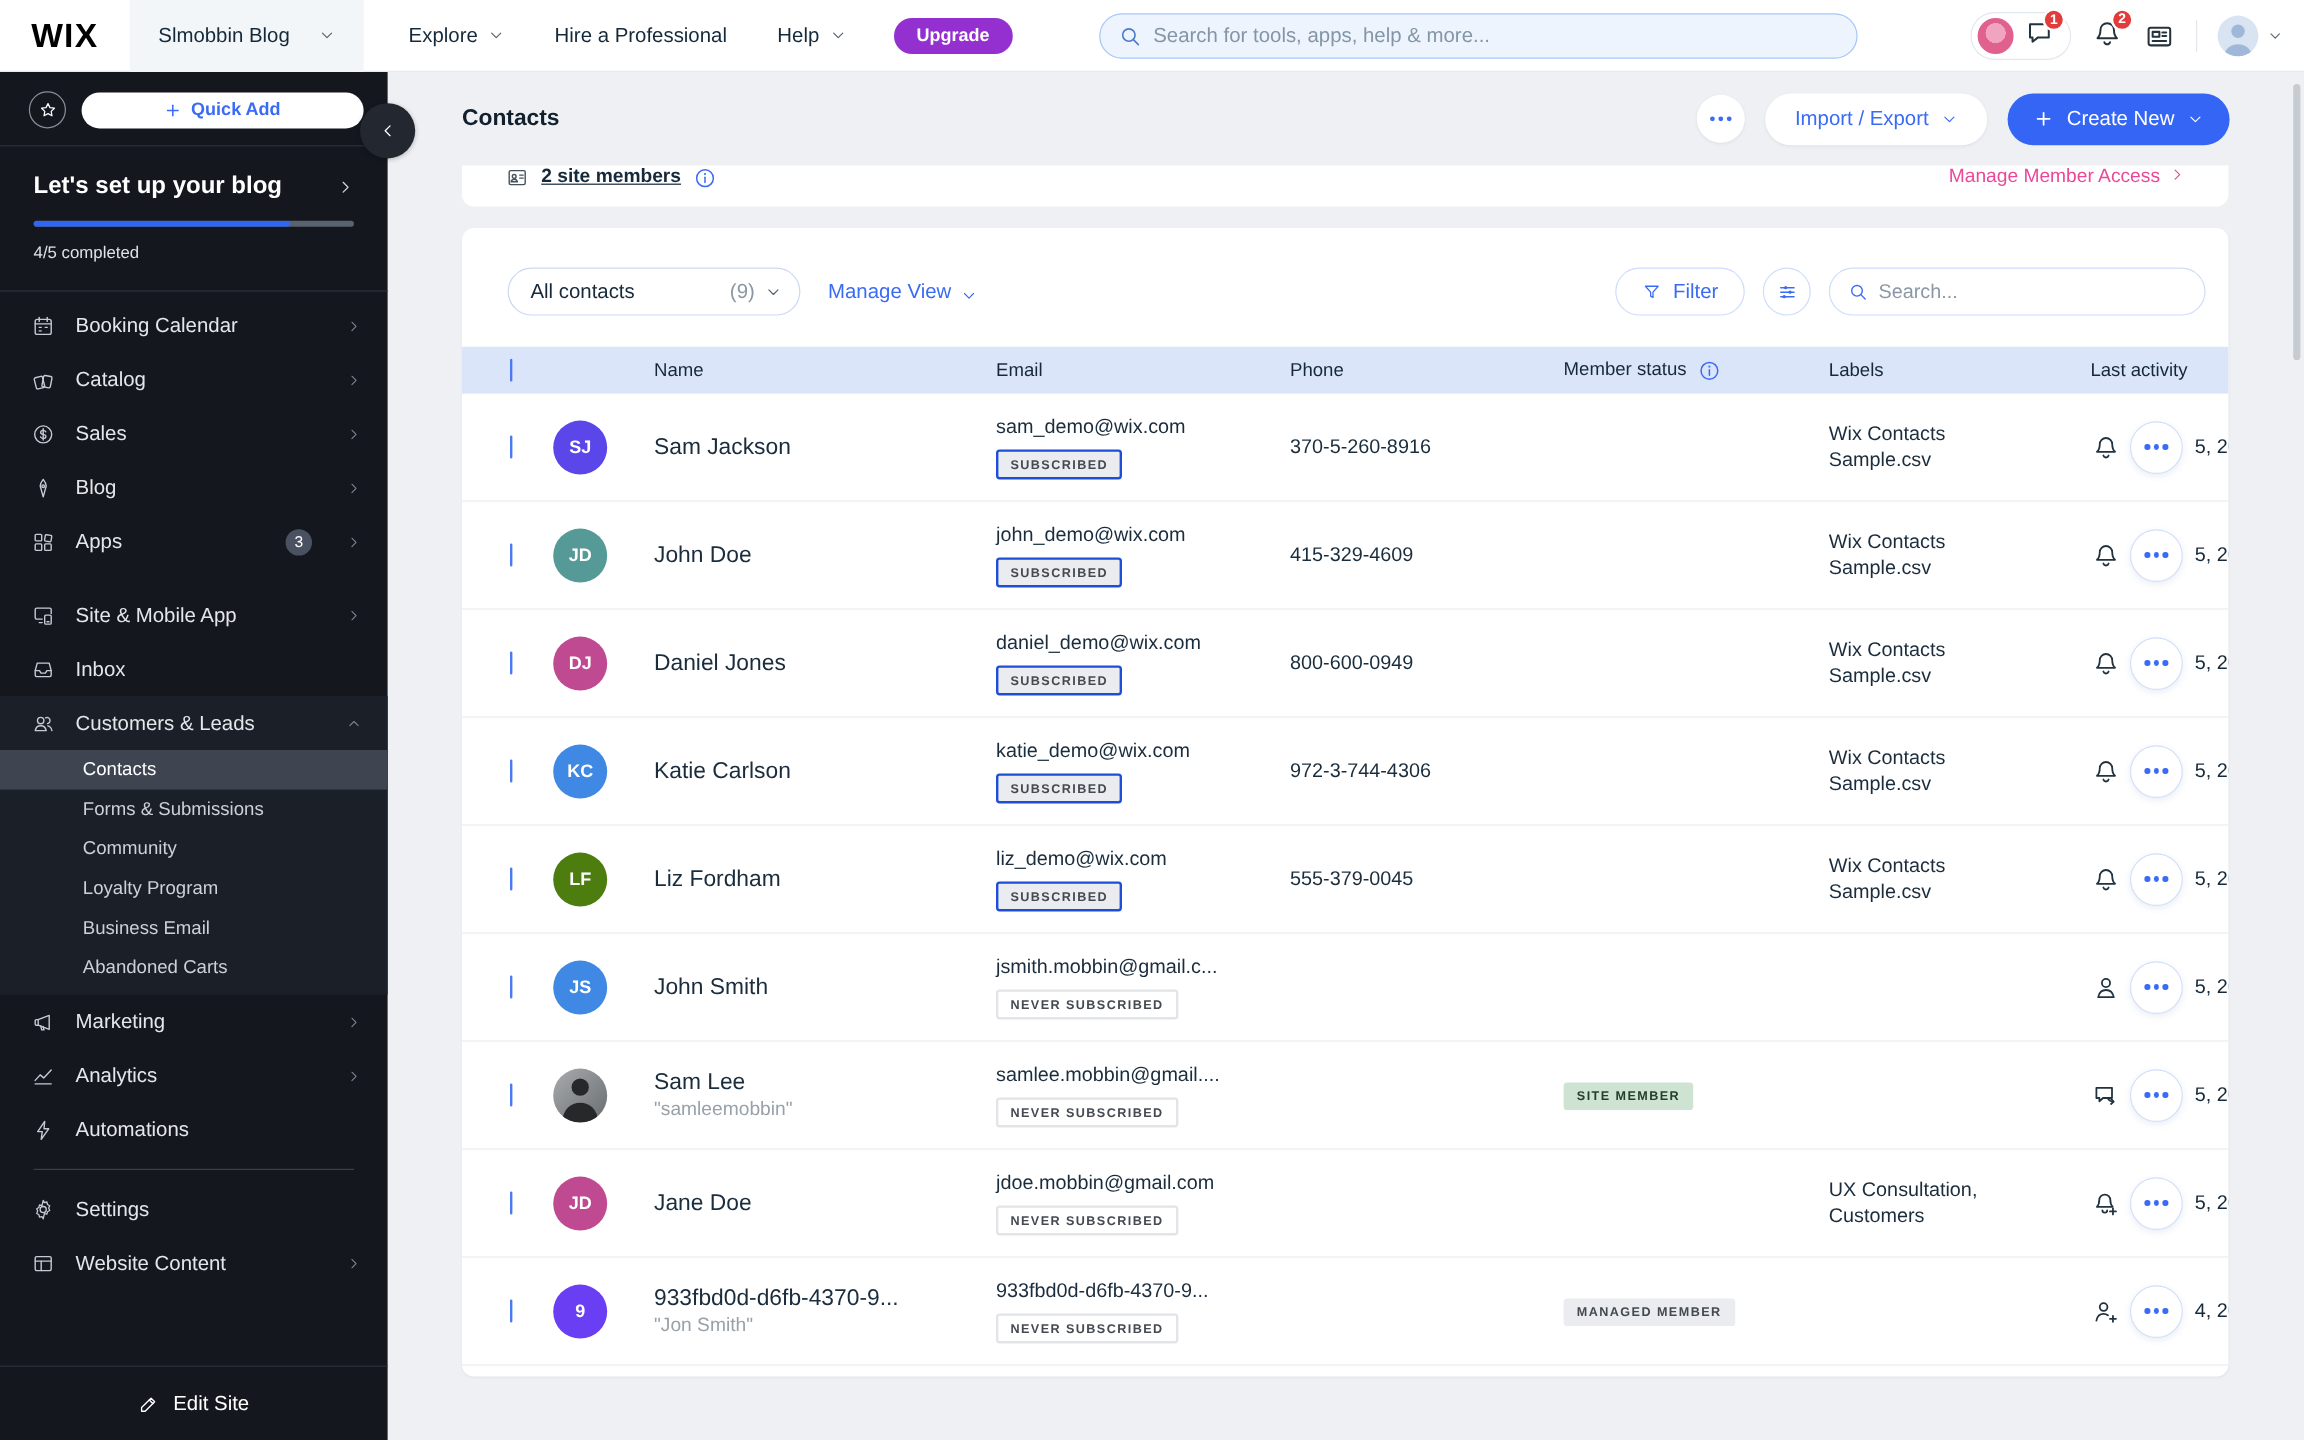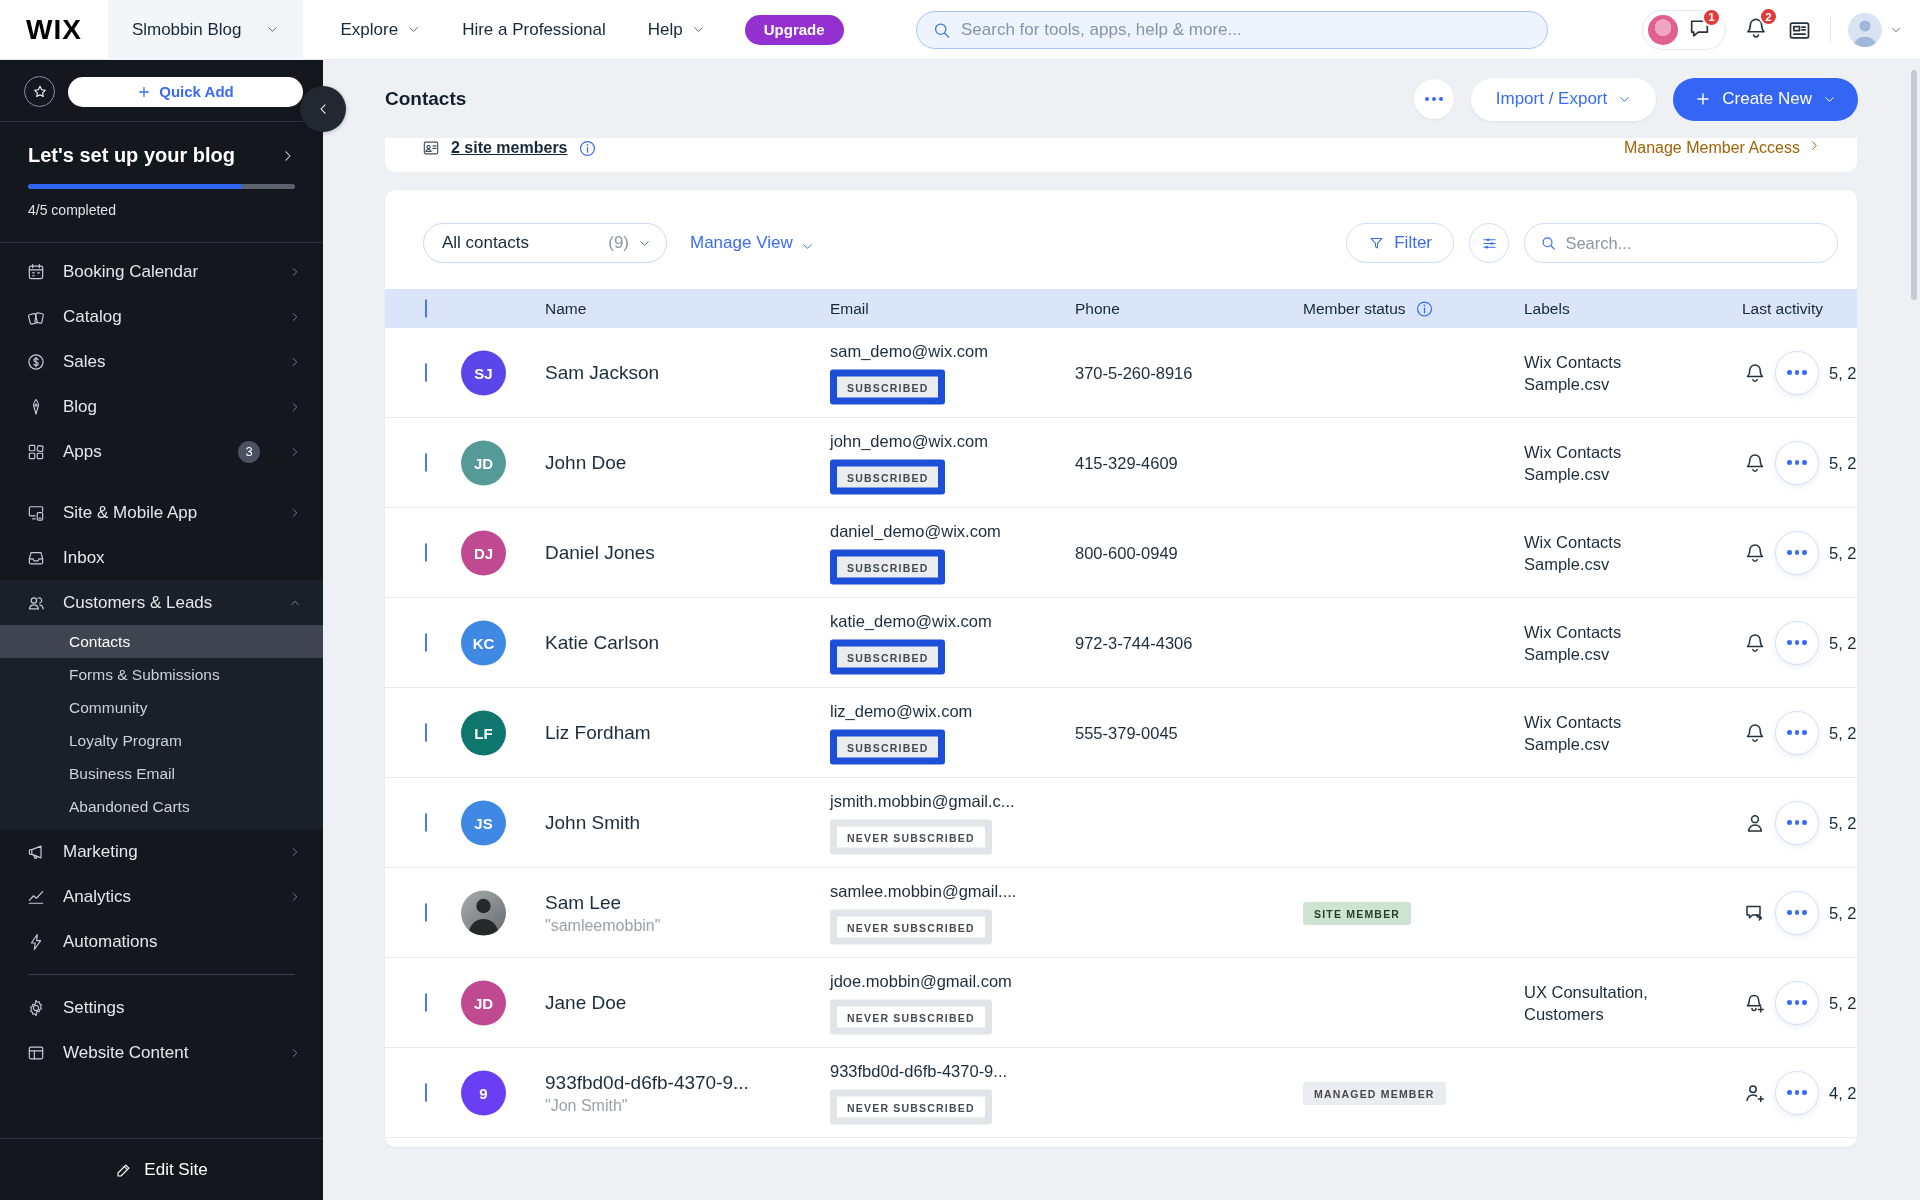--- a/index.html
+++ b/index.html
@@ -62,21 +62,21 @@
   .dots-btn{width:40px;height:40px;border-radius:50%;border:none;background:#fff;display:flex;align-items:center;justify-content:center;gap:3px;cursor:pointer;box-shadow:0 1px 3px rgba(22,45,61,.08)}
   .dot{width:4px;height:4px;border-radius:50%;background:#3a6bf5}
   .pill-btn{height:43px;border-radius:22px;border:none;font-family:inherit;font-size:17px;font-weight:500;display:flex;align-items:center;gap:11px;padding:0 25px;cursor:pointer}
   .import-btn{background:#fff;color:#3a6bf5;box-shadow:0 1px 3px rgba(22,45,61,.08)}
   .create-btn{background:#3465f5;color:#fff;padding:0 22px}
   .create-btn .chev{color:#fff}
 
   .members-card{position:absolute;top:78px;left:62px;width:1472px;height:34px;background:#fff;border-radius:0 0 10px 10px;overflow:hidden}
   .members-row{height:46px;margin-top:-13px;display:flex;align-items:center;padding:0 36px;gap:10px;font-size:16px}
   .members-link{color:#16293a;font-weight:600;text-decoration:underline;cursor:pointer}
-  .manage-link{margin-left:auto;color:#a16207;display:flex;align-items:flex-start;gap:8px;cursor:pointer}
+  .manage-link{margin-left:auto;color:#ec4899;display:flex;align-items:flex-start;gap:8px;cursor:pointer}
 
   .card{position:absolute;top:130px;left:62px;width:1472px;height:957px;background:#fff;border-radius:10px;overflow:hidden;box-shadow:0 1px 2px rgba(22,45,61,.05)}
   .toolbar{position:absolute;top:33px;left:38px;width:1415px;height:40px;display:flex;align-items:center}
   .view-pill{height:40px;width:244px;border:1px solid #c9d8f4;border-radius:20px;display:flex;align-items:center;padding:0 15px 0 18px;font-size:17px;cursor:pointer}
   .view-count{color:#8b98a3;margin-left:auto;margin-right:9px}
   .manage-view{margin-left:23px;color:#3a6bf5;font-size:17px;display:flex;align-items:flex-end;gap:8px;cursor:pointer}
   .manage-view .chev{color:#3a6bf5}
   .right-tools{margin-left:auto;display:flex;align-items:center;gap:15px}
   .filter-btn{height:40px;border:1px solid #cdddfb;border-radius:20px;background:#fff;color:#3a6bf5;font-size:17px;font-weight:500;display:flex;align-items:center;gap:9px;padding:0 21px;font-family:inherit;cursor:pointer}
   .sliders-btn{width:40px;height:40px;border:1px solid #cdddfb;border-radius:50%;background:#fff;color:#3a6bf5;display:flex;align-items:center;justify-content:center;cursor:pointer}
@@ -97,21 +97,21 @@
   .trow>div{position:absolute;top:50%;transform:translateY(-50%)}
   .c-check{left:40px}
   .c-avatar{left:76px}
   .avatar{width:45px;height:45px;border-radius:50%;color:#fff;font-size:15px;font-weight:700;display:flex;align-items:center;justify-content:center;overflow:hidden}
   .avatar.photo{background:linear-gradient(135deg,#a8acae,#686c6f)}
   .c-name{left:160px;max-width:275px}
   .name{font-size:19px;color:#1b2d3d;white-space:nowrap}
   .name-sub{font-size:16px;color:#99a1a9;margin-top:3px}
   .c-email{left:445px}
   .email{font-size:16.5px;color:#1b2d3d;white-space:nowrap}
-  .sub-badge{display:inline-block;margin-top:9px;font-size:10.5px;font-weight:700;letter-spacing:1.2px;color:#454a52;background:#eaecef;border:7px solid #1d4ed8;padding:5px 10px 4px;border-radius:3px;white-space:nowrap}
+  .sub-badge{display:inline-block;margin-top:9px;font-size:10.5px;font-weight:700;letter-spacing:1.2px;color:#454a52;background:#eaecef;border:2px solid #1d4ed8;padding:5px 10px 4px;border-radius:3px;white-space:nowrap}
   .sub-badge.never{background:#fff;border-color:#e2e4e8}
   .c-phone{left:690px;font-size:16.5px;color:#1b2d3d}
   .c-member{left:918px}
   .st-badge{font-size:10.5px;font-weight:700;letter-spacing:1.2px;padding:6px 11px 5px;border-radius:3px;white-space:nowrap}
   .st-green{background:#cfe3d2;color:#24402b}
   .st-gray{background:#eaecef;color:#454a52}
   .c-labels{left:1139px;width:150px;font-size:16.5px;color:#1b2d3d;line-height:1.35}
   .c-actic{left:1358px;width:24px;height:24px;color:#22333f}
   .c-dots{left:1390px}
   .row-dots{width:44px;height:44px;border-radius:50%;background:#fff;border:1px solid #d3e0fb;box-shadow:0 2px 6px rgba(40,80,160,.10);display:flex;align-items:center;justify-content:center;gap:3px;cursor:pointer}
@@ -707,21 +707,21 @@
               <span class="dot"></span>
               <span class="dot"></span>
               <span class="dot"></span>
             </button>
           </div>
           <div class="c-date">5, 20</div>
         </div>
         <div class="trow">
           <div class="c-check"><span class="cb"></span></div>
           <div class="c-avatar">
-            <span class="avatar" style="background: #0f766e; text-align: right;">LF</span>
+            <span class="avatar" style="background: #4d7c0f; text-align: right;">LF</span>
           </div>
           <div class="c-name">
             <div class="name">Liz Fordham</div>
           </div>
           <div class="c-email"><div class="email">liz_demo@wix.com</div><span class="sub-badge">SUBSCRIBED</span></div>
           <div class="c-phone">555-379-0045</div>
           <div class="c-labels">Wix Contacts Sample.csv</div>
           <div class="c-actic ic">
             <svg viewBox="0 0 24 24" fill="none" stroke="currentColor" stroke-width="1.5" stroke-linecap="round" stroke-linejoin="round">
               <path d="M12 4a5.2 5.2 0 0 0-5.2 5.2c0 4.2-1.5 5.6-2.3 6.3h15c-.8-.7-2.3-2.1-2.3-6.3A5.2 5.2 0 0 0 12 4z"></path>

